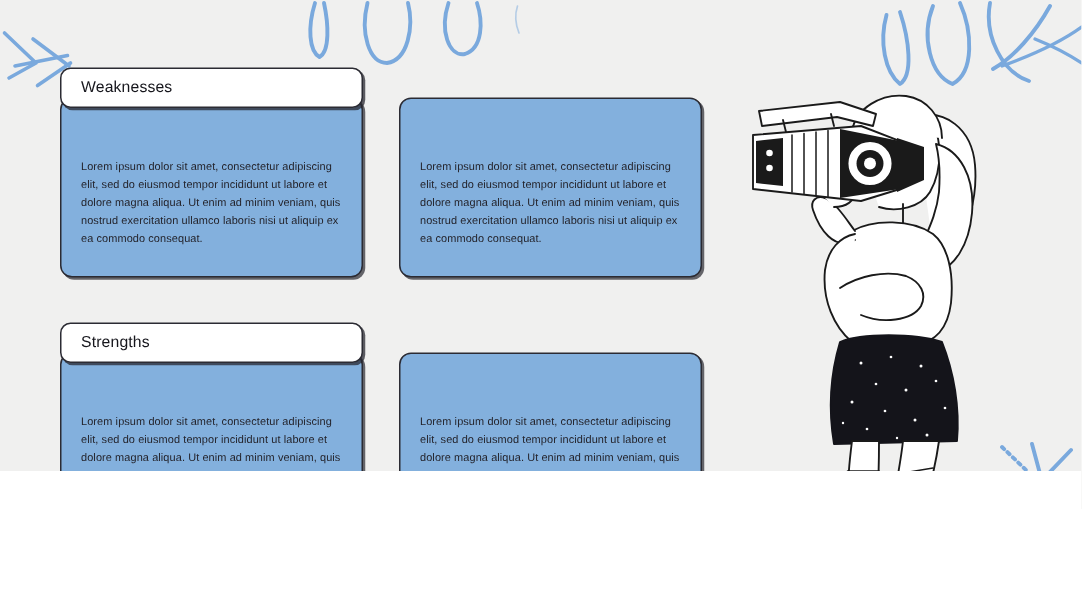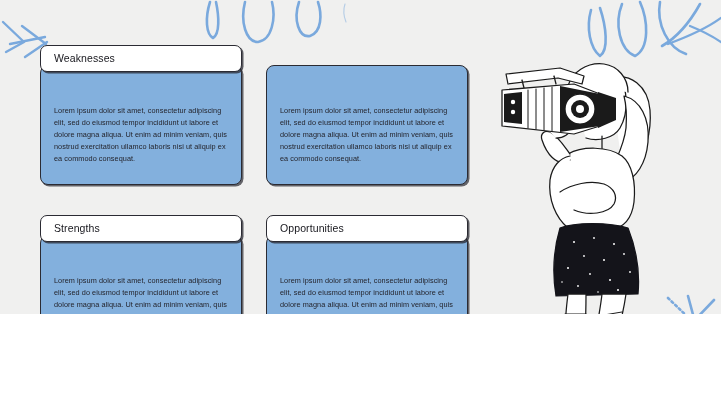--- a/index.html
+++ b/index.html
@@ -170,23 +170,20 @@
     <div class="swot-card">
       <div class="card-header">
         <span class="card-title">Strengths</span>
       </div>
       <div class="card-body">
         <p class="card-text">Lorem ipsum dolor sit amet, consectetur adipiscing elit, sed do eiusmod tempor incididunt ut labore et dolore magna aliqua. Ut enim ad minim veniam, quis nostrud exercitation ullamco laboris nisi ut aliquip ex ea commodo consequat.</p>
       </div>
     </div>
 
     <div class="swot-card">
-      <div class="card-header">
-        <span class="card-title">Opportunities</span>
-      </div>
       <div class="card-body">
         <p class="card-text">Lorem ipsum dolor sit amet, consectetur adipiscing elit, sed do eiusmod tempor incididunt ut labore et dolore magna aliqua. Ut enim ad minim veniam, quis nostrud exercitation ullamco laboris nisi ut aliquip ex ea commodo consequat.</p>
       </div>
     </div>
 
   </div>
 
   <svg id="illustration" viewBox="0 0 200 310">
     <g stroke="#1a1a1a" stroke-width="1.25" stroke-linecap="round" stroke-linejoin="round">
 

